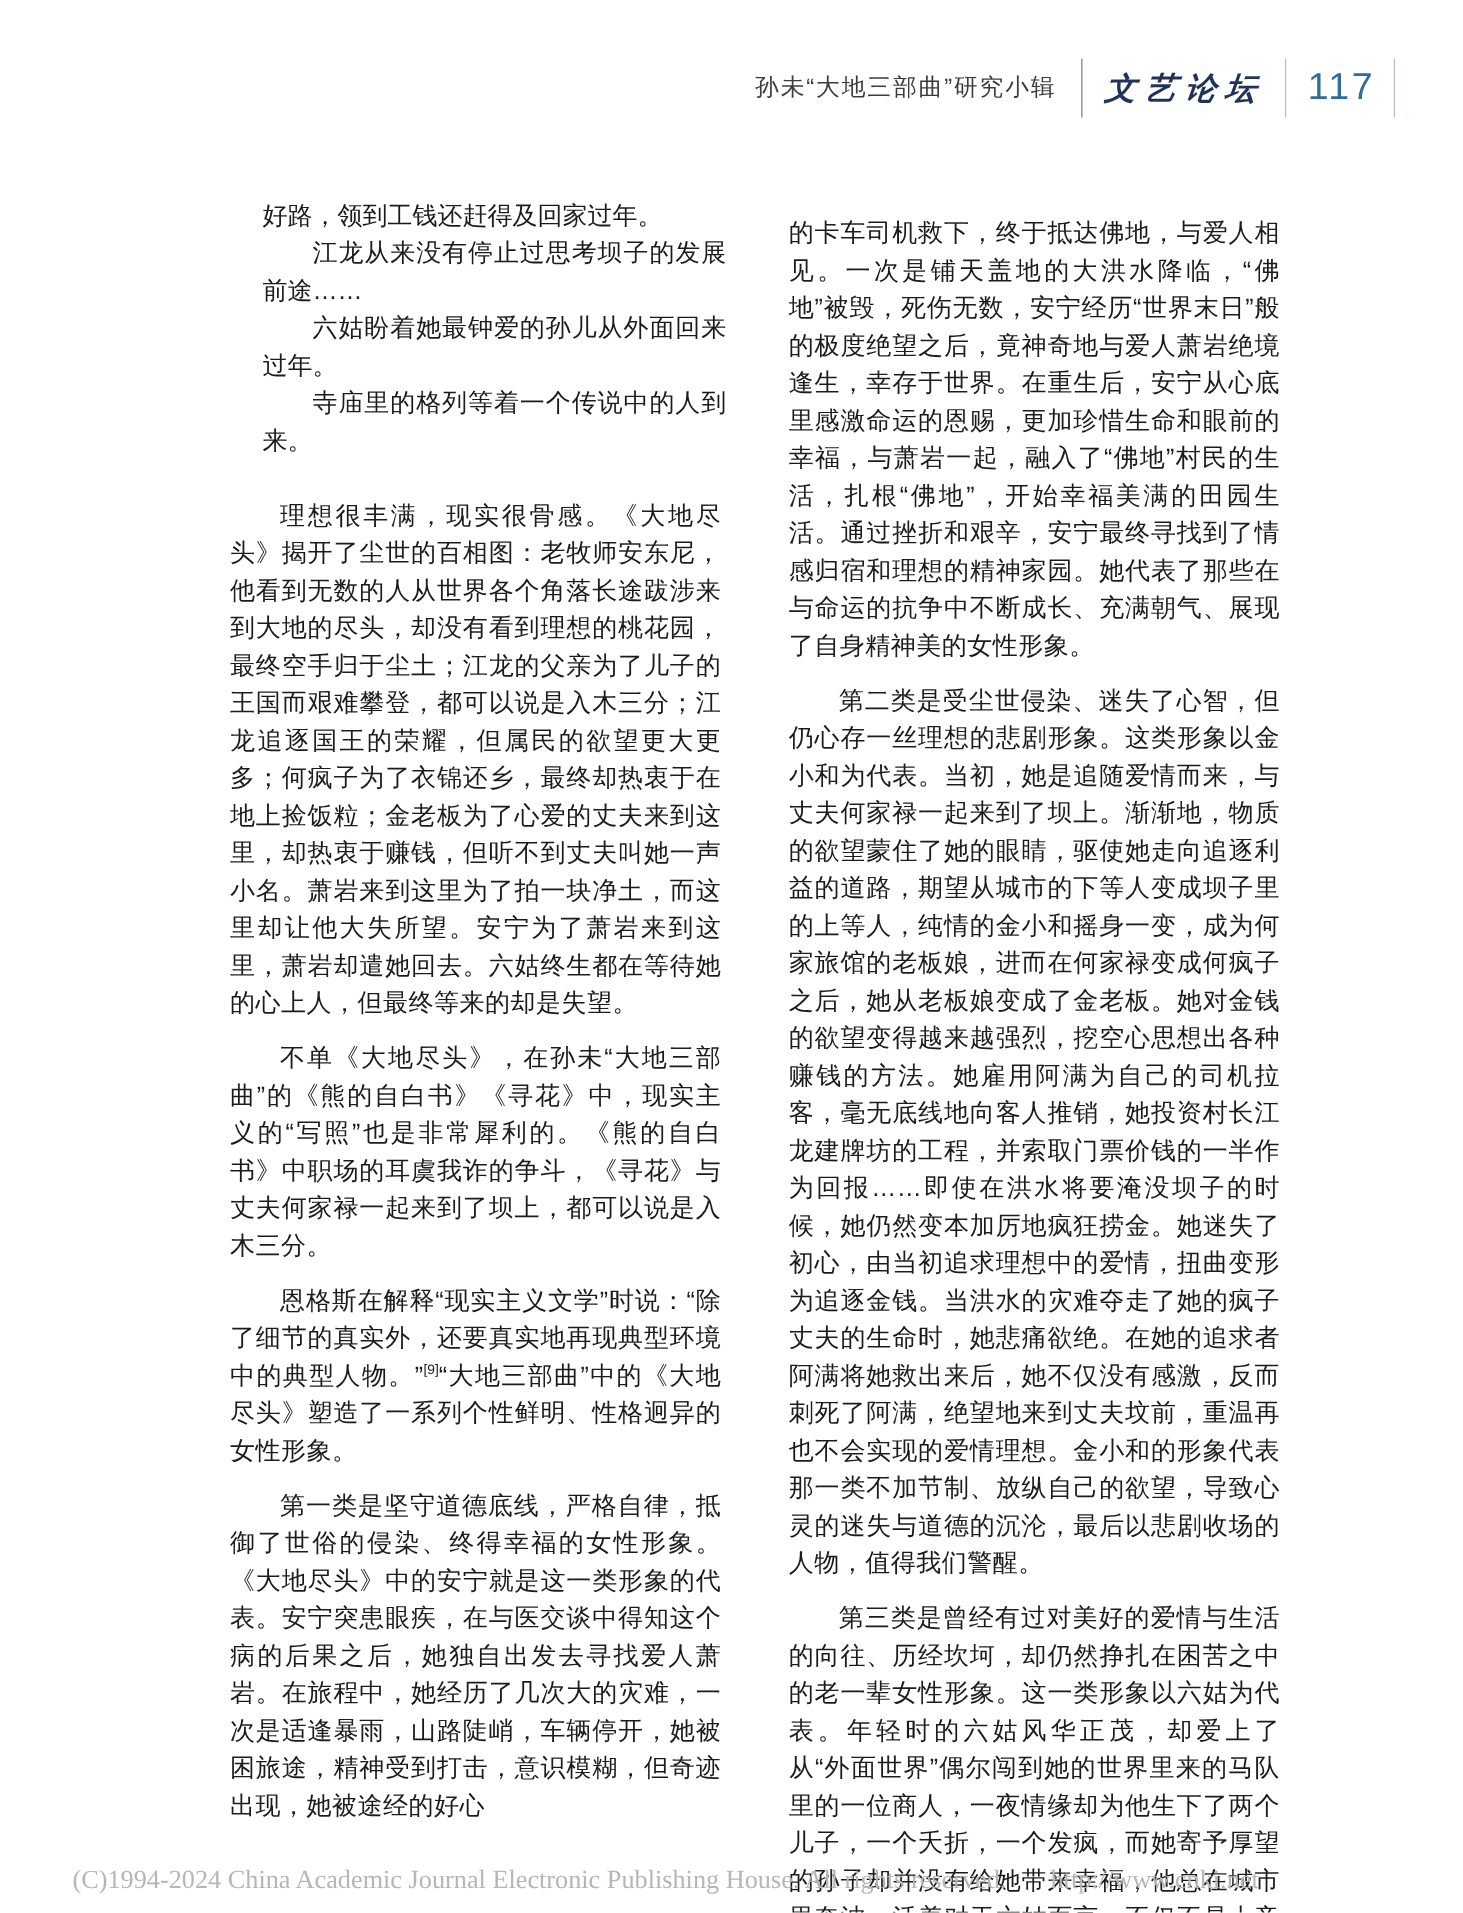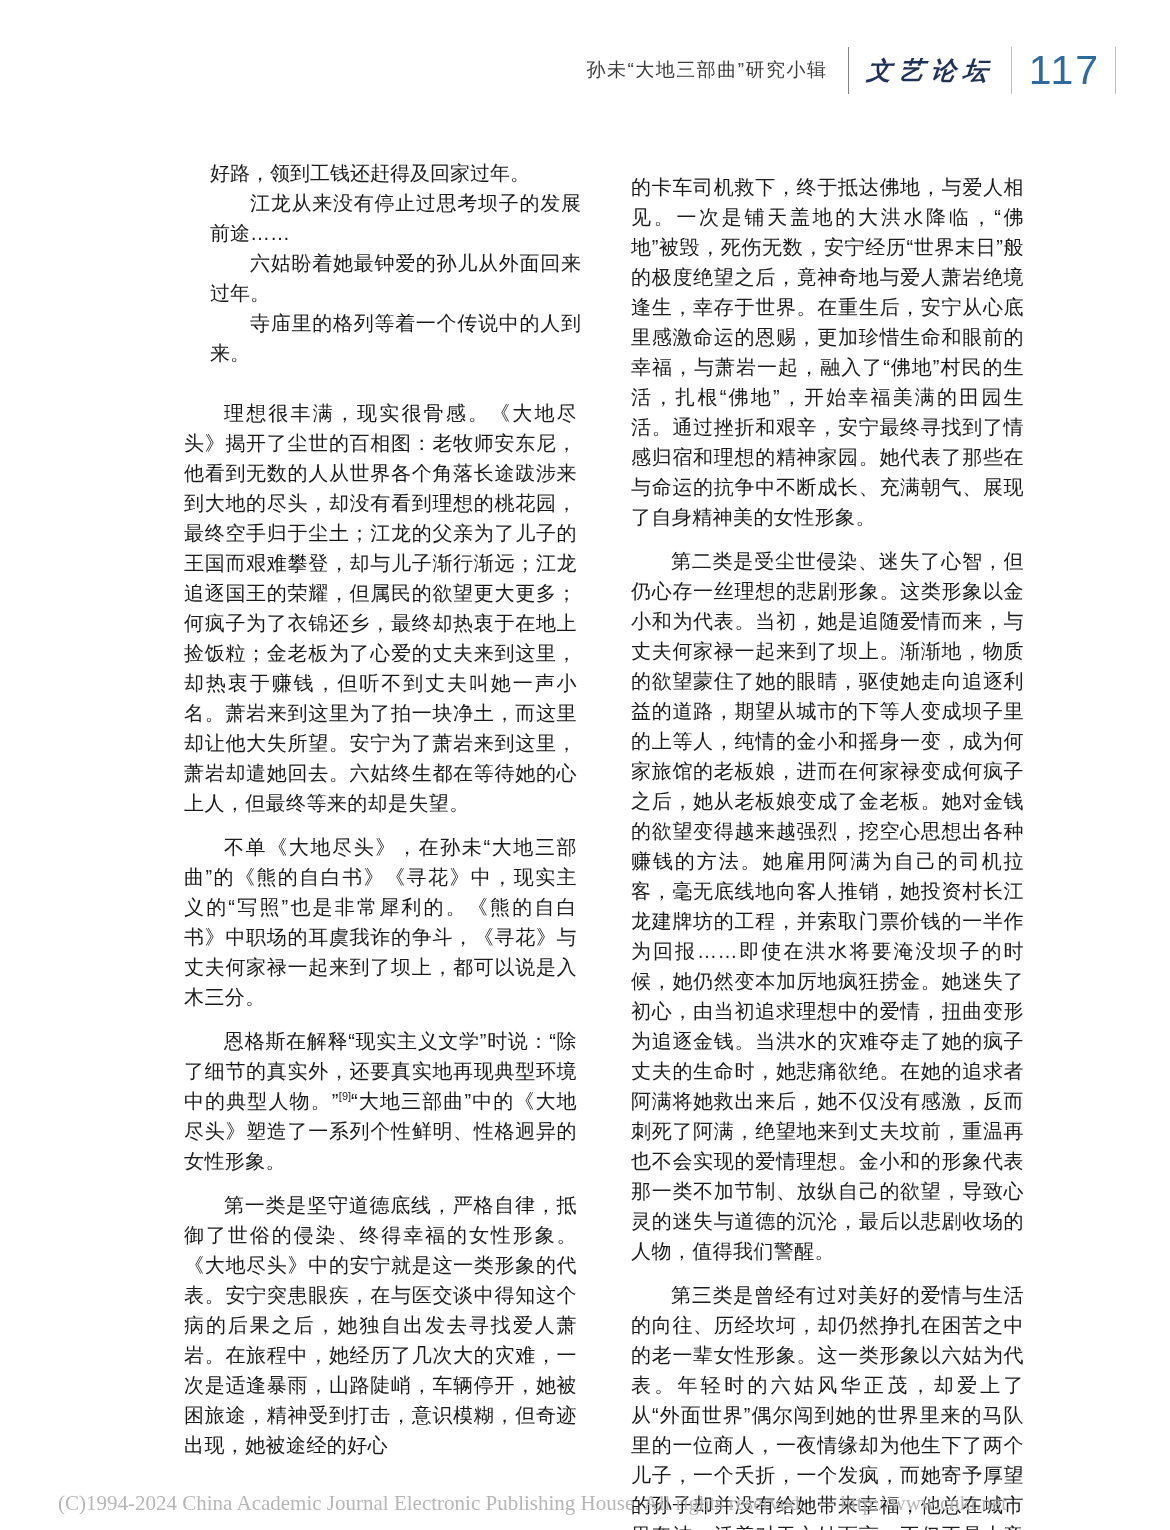--- a/index.html
+++ b/index.html
@@ -23,21 +23,21 @@
   .vbar{width:1px;height:47px;}
   .vbar.dark{background:#818181;margin:0 18px 0 20px;}
   .vbar.light{background:#b3bfca;}
   .logo{
     font-size:25px;font-weight:bold;font-style:italic;
     color:#1f3358;letter-spacing:7px;
     font-family:"DejaVu Serif",serif;
     margin-right:16px;transform:skewX(-6deg);
   }
   .pagenum{
-    font-size:41px;color:#2f6b9d;letter-spacing:2px;
+    font-size:30px;color:#2f6b9d;letter-spacing:2px;
     margin:0 15px 0 17px;font-weight:400;
   }
 
   
   .columns{
     position:absolute;left:170px;top:158px;width:868px;
     display:flex;gap:26px;color:#1b1b1b;
   }
   .col{
     width:421px;
@@ -74,21 +74,21 @@
   </header>
 
   <main class="columns">
     <div class="col" id="col-left">
         <div class="quote">
           <p class="qline">好路，领到工钱还赶得及回家过年。</p>
           <p class="qline ind">江龙从来没有停止过思考坝子的发展前途……</p>
           <p class="qline ind">六姑盼着她最钟爱的孙儿从外面回来过年。</p>
           <p class="qline ind">寺庙里的格列等着一个传说中的人到来。</p>
         </div>
-        <p class="para ind">理想很丰满，现实很骨感。《大地尽头》揭开了尘世的百相图：老牧师安东尼，他看到无数的人从世界各个角落长途跋涉来到大地的尽头，却没有看到理想的桃花园，最终空手归于尘土；江龙的父亲为了儿子的王国而艰难攀登，却与儿子渐行渐远；江龙追逐国王的荣耀，但属民的欲望更大更多；何疯子为了衣锦还乡，最终却热衷于在地上捡饭粒；金老板为了心爱的丈夫来到这里，却热衷于赚钱，但听不到丈夫叫她一声小名。萧岩来到这里为了拍一块净土，而这里却让他大失所望。安宁为了萧岩来到这里，萧岩却遣她回去。六姑终生都在等待她的心上人，但最终等来的却是失望。</p>
+        <p class="para ind">理想很丰满，现实很骨感。《大地尽头》揭开了尘世的百相图：老牧师安东尼，他看到无数的人从世界各个角落长途跋涉来到大地的尽头，却没有看到理想的桃花园，最终空手归于尘土；江龙的父亲为了儿子的王国而艰难攀登，都可以说是入木三分；江龙追逐国王的荣耀，但属民的欲望更大更多；何疯子为了衣锦还乡，最终却热衷于在地上捡饭粒；金老板为了心爱的丈夫来到这里，却热衷于赚钱，但听不到丈夫叫她一声小名。萧岩来到这里为了拍一块净土，而这里却让他大失所望。安宁为了萧岩来到这里，萧岩却遣她回去。六姑终生都在等待她的心上人，但最终等来的却是失望。</p>
         <p class="para ind">不单《大地尽头》，在孙未“大地三部曲”的《熊的自白书》《寻花》中，现实主义的“写照”也是非常犀利的。《熊的自白书》中职场的耳虞我诈的争斗，《寻花》与丈夫何家禄一起来到了坝上，都可以说是入木三分。</p>
         <p class="para ind">恩格斯在解释“现实主义文学”时说：“除了细节的真实外，还要真实地再现典型环境中的典型人物。”<sup class="ref">[9]</sup>“大地三部曲”中的《大地尽头》塑造了一系列个性鲜明、性格迥异的女性形象。</p>
         <p class="para ind">第一类是坚守道德底线，严格自律，抵御了世俗的侵染、终得幸福的女性形象。《大地尽头》中的安宁就是这一类形象的代表。安宁突患眼疾，在与医交谈中得知这个病的后果之后，她独自出发去寻找爱人萧岩。在旅程中，她经历了几次大的灾难，一次是适逢暴雨，山路陡峭，车辆停开，她被困旅途，精神受到打击，意识模糊，但奇迹出现，她被途经的好心</p>
       </div>
     <div class="col" id="col-right">
         <p class="para">的卡车司机救下，终于抵达佛地，与爱人相见。一次是铺天盖地的大洪水降临，“佛地”被毁，死伤无数，安宁经历“世界末日”般的极度绝望之后，竟神奇地与爱人萧岩绝境逢生，幸存于世界。在重生后，安宁从心底里感激命运的恩赐，更加珍惜生命和眼前的幸福，与萧岩一起，融入了“佛地”村民的生活，扎根“佛地”，开始幸福美满的田园生活。通过挫折和艰辛，安宁最终寻找到了情感归宿和理想的精神家园。她代表了那些在与命运的抗争中不断成长、充满朝气、展现了自身精神美的女性形象。</p>
         <p class="para ind">第二类是受尘世侵染、迷失了心智，但仍心存一丝理想的悲剧形象。这类形象以金小和为代表。当初，她是追随爱情而来，与丈夫何家禄一起来到了坝上。渐渐地，物质的欲望蒙住了她的眼睛，驱使她走向追逐利益的道路，期望从城市的下等人变成坝子里的上等人，纯情的金小和摇身一变，成为何家旅馆的老板娘，进而在何家禄变成何疯子之后，她从老板娘变成了金老板。她对金钱的欲望变得越来越强烈，挖空心思想出各种赚钱的方法。她雇用阿满为自己的司机拉客，毫无底线地向客人推销，她投资村长江龙建牌坊的工程，并索取门票价钱的一半作为回报……即使在洪水将要淹没坝子的时候，她仍然变本加厉地疯狂捞金。她迷失了初心，由当初追求理想中的爱情，扭曲变形为追逐金钱。当洪水的灾难夺走了她的疯子丈夫的生命时，她悲痛欲绝。在她的追求者阿满将她救出来后，她不仅没有感激，反而刺死了阿满，绝望地来到丈夫坟前，重温再也不会实现的爱情理想。金小和的形象代表那一类不加节制、放纵自己的欲望，导致心灵的迷失与道德的沉沦，最后以悲剧收场的人物，值得我们警醒。</p>
         <p class="para ind">第三类是曾经有过对美好的爱情与生活的向往、历经坎坷，却仍然挣扎在困苦之中的老一辈女性形象。这一类形象以六姑为代表。年轻时的六姑风华正茂，却爱上了从“外面世界”偶尔闯到她的世界里来的马队里的一位商人，一夜情缘却为他生下了两个儿子，一个夭折，一个发疯，而她寄予厚望的孙子却并没有给她带来幸福，他总在城市里奔波。活着对于六姑而言，不仅不是上帝的赏赐，反而变成一种对她的惩罚，她一直在等待死亡的来</p>
       </div>
   </main>

